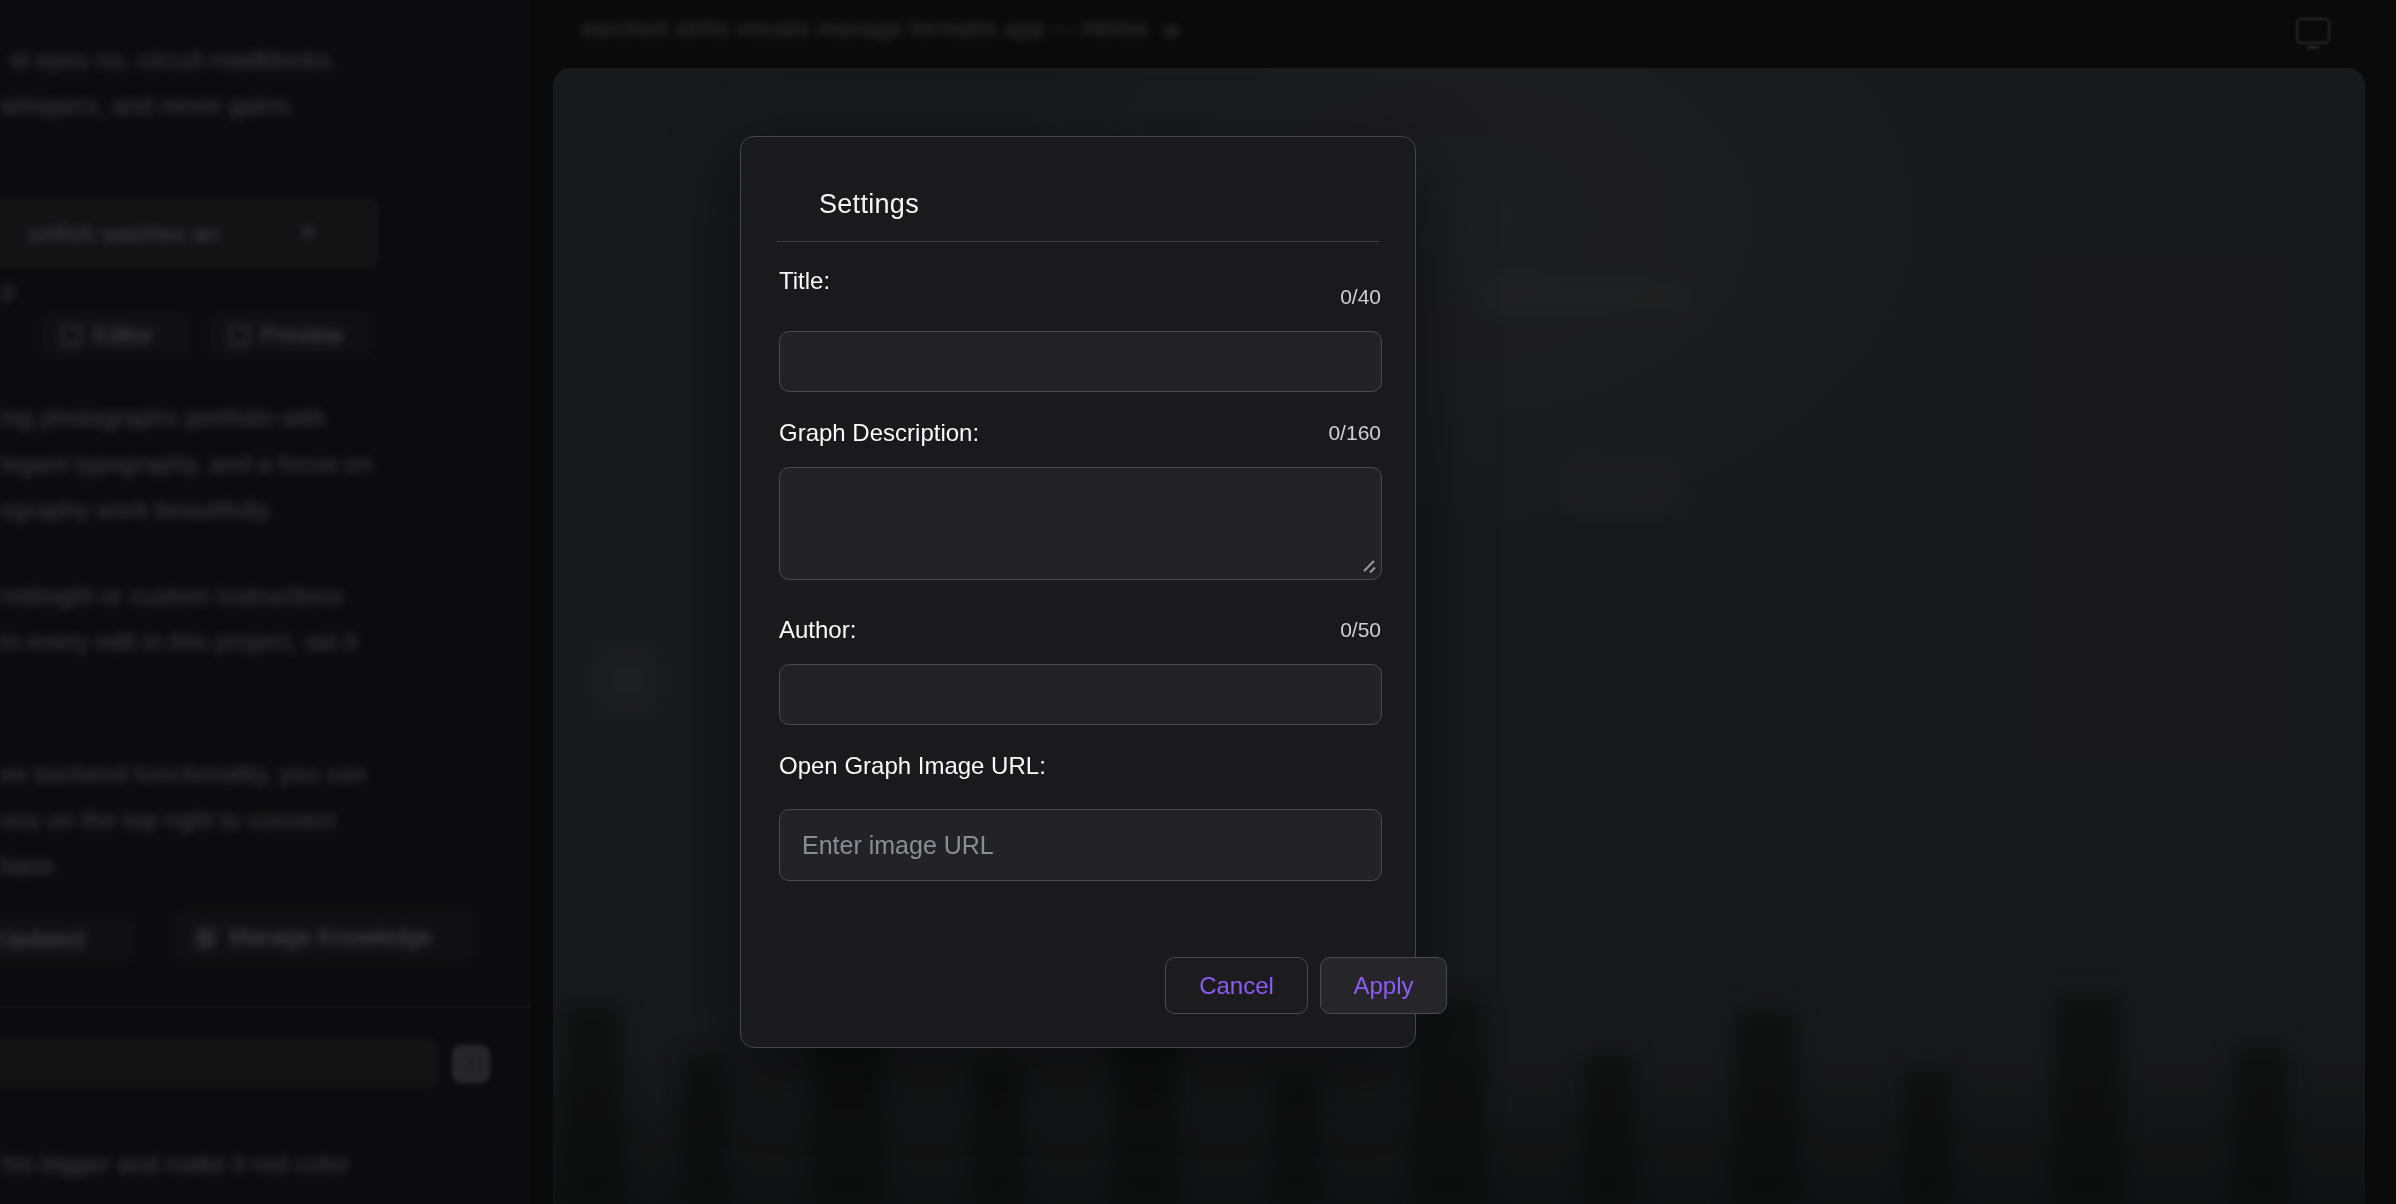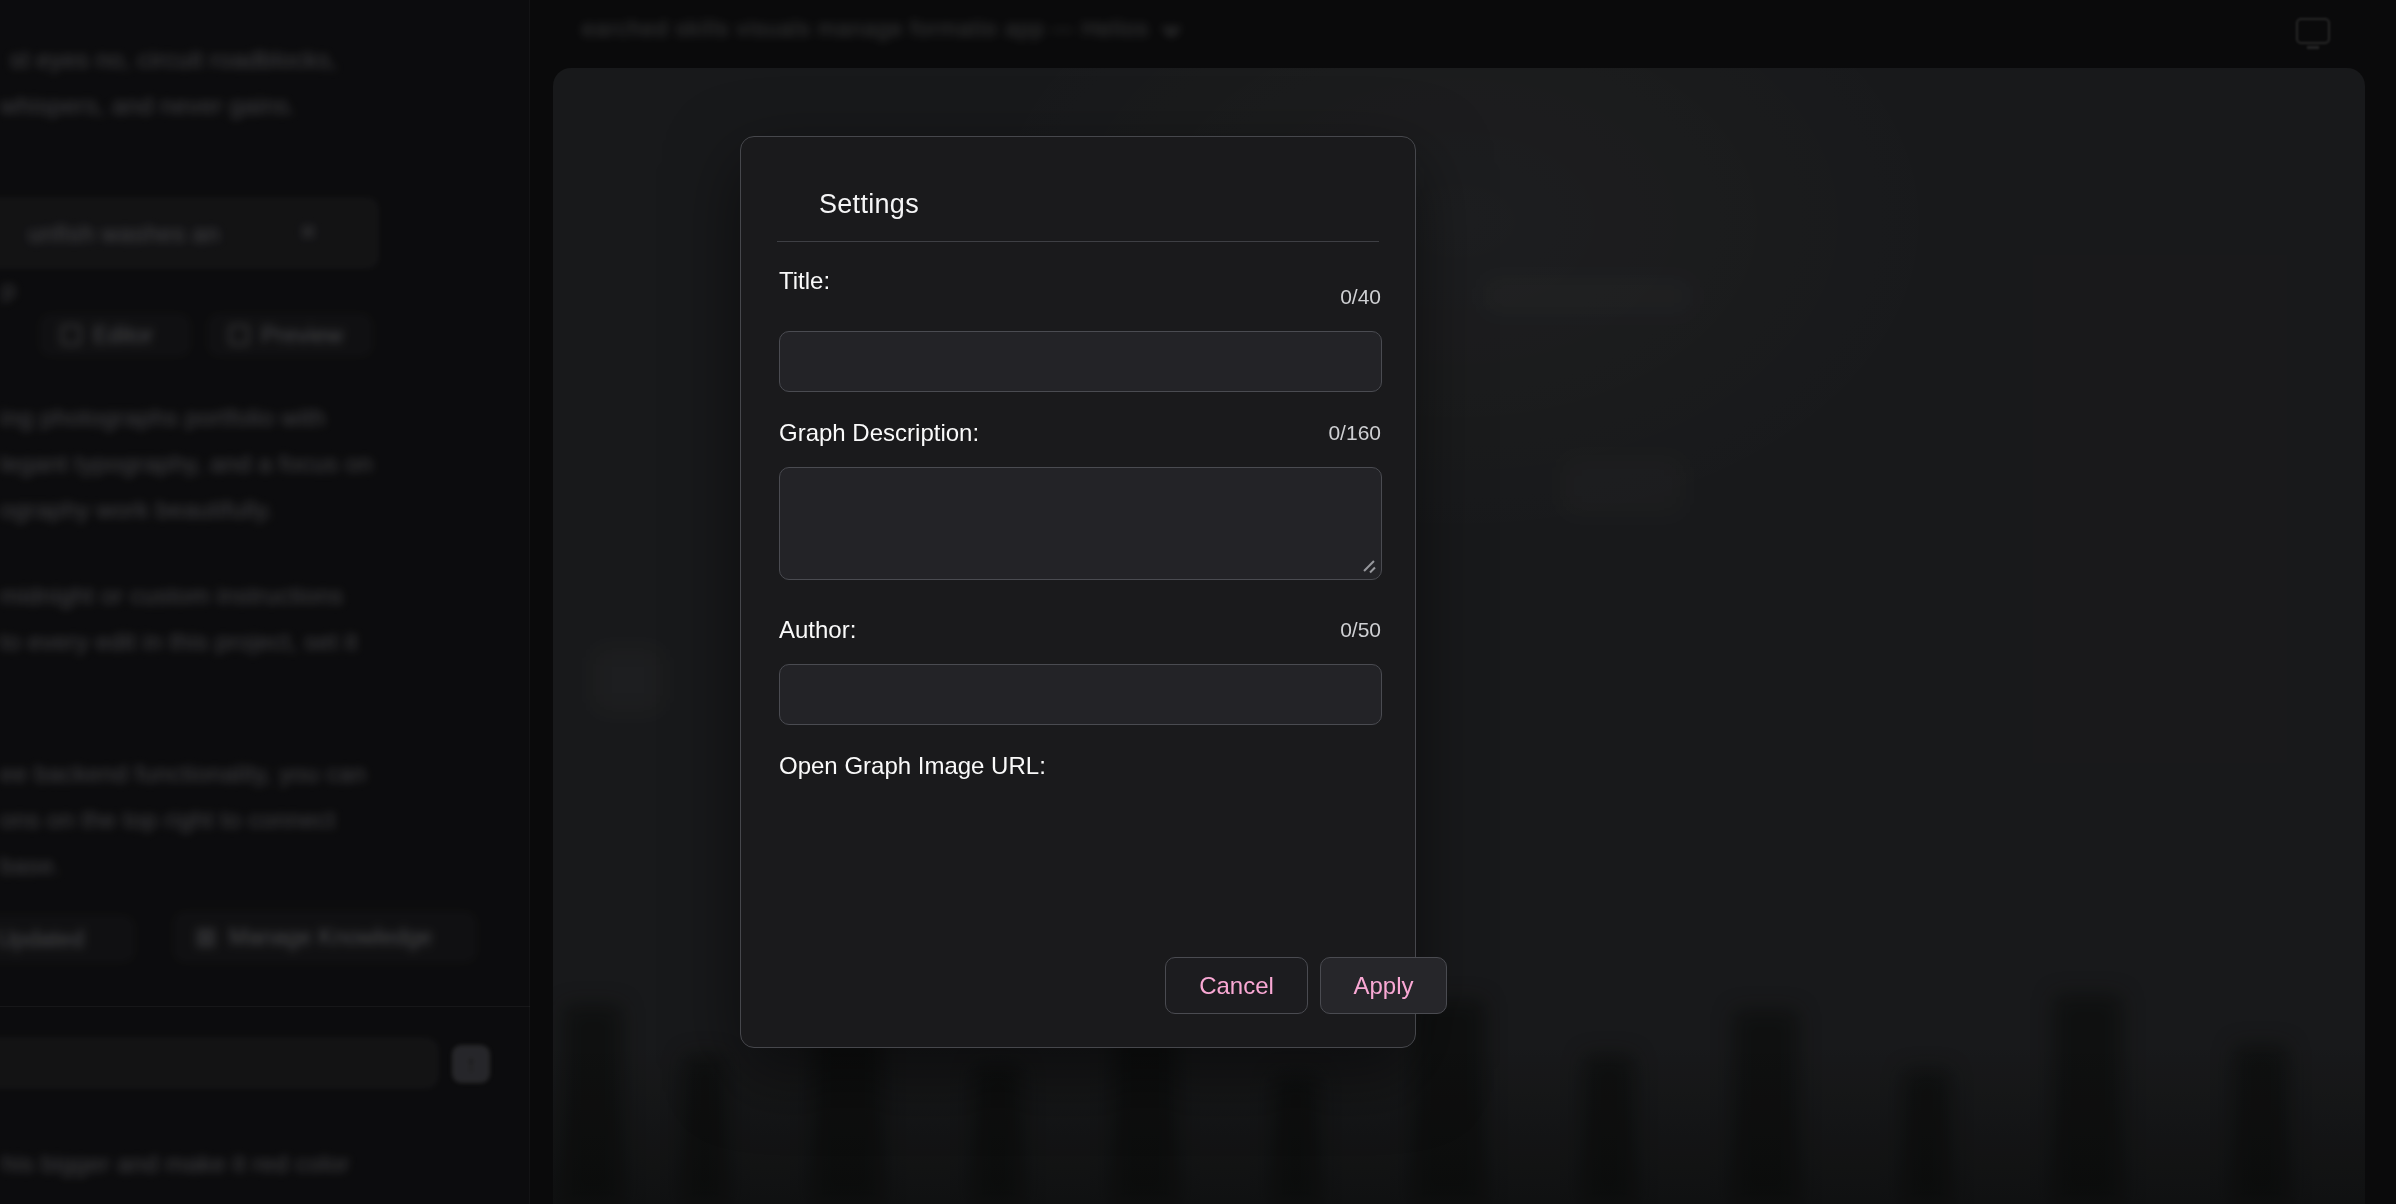--- a/index.html
+++ b/index.html
@@ -41,21 +41,21 @@
   .field-counter{position:absolute;right:34px;font-size:21px;color:#cfd0d3;}
   .field-input{position:absolute;left:38px;right:33px;background:#232327;border:1px solid #4a4b51;border-radius:10px;
                color:#f5f5f6;font-size:25px;padding:0 22px;font-family:"Liberation Sans",sans-serif;outline:none;}
   .field-input::placeholder{color:#8b8d94;opacity:1;}
   textarea.field-input{resize:none;padding:16px 22px;}
   .ta-handle{position:absolute;right:38px;width:18px;height:18px;pointer-events:none;}
   .ta-handle i{position:absolute;display:block;background:#97989d;height:2px;transform:rotate(-45deg);}
   .ta-handle i:nth-child(1){width:14px;right:1px;bottom:7px;}
   .ta-handle i:nth-child(2){width:7px;right:1px;bottom:3px;}
   .helper-text{position:absolute;left:38px;top:893px;font-size:23px;color:#8e9096;}
-  .btn{position:absolute;top:820px;height:57px;border-radius:10px;border:1px solid #4a4b51;color:#f9a8d4;font-size:24px;
+  .btn{position:absolute;top:820px;height:57px;border-radius:10px;border:1px solid #4a4b51;color:#8b5cf6;font-size:24px;
        font-family:"Liberation Sans",sans-serif;display:flex;align-items:center;justify-content:center;cursor:pointer;}
   .btn-cancel{left:424px;width:143px;background:#1c1c1f;}
   .btn-apply{left:579px;width:127px;background:#26262a;}
 </style>
 </head>
 <body>
 
 <div class="screen">
 
   <div class="app-bg">
@@ -153,18 +153,19 @@
     <div class="ta-handle" style="top:419px;">
         <i></i>
         <i></i>
       </div>
 
     <div class="field-label" style="top:479px;">Author:</div>
     <div class="field-counter" style="top:481px;">0/50</div>
     <input class="field-input" style="top: 527px; height: 61px;" type="text" value="">
 
     <div class="field-label" style="top:615px;">Open Graph Image URL:</div>
+    <input class="field-input" style="top: 672px; height: 72px;" type="text" value="" placeholder="Enter image URL">
 
     <button class="btn btn-cancel">Cancel</button>
     <button class="btn btn-apply">Apply</button>
   </div>
 
 </div>
 
 </body></html>

